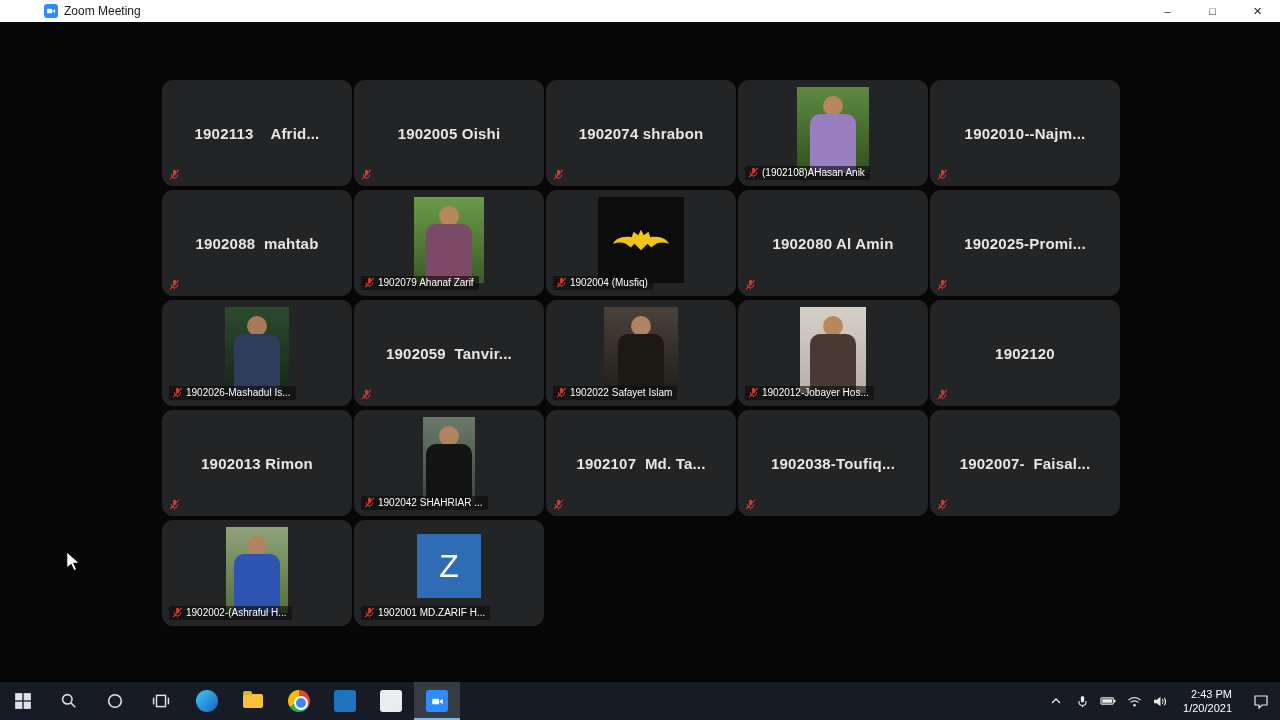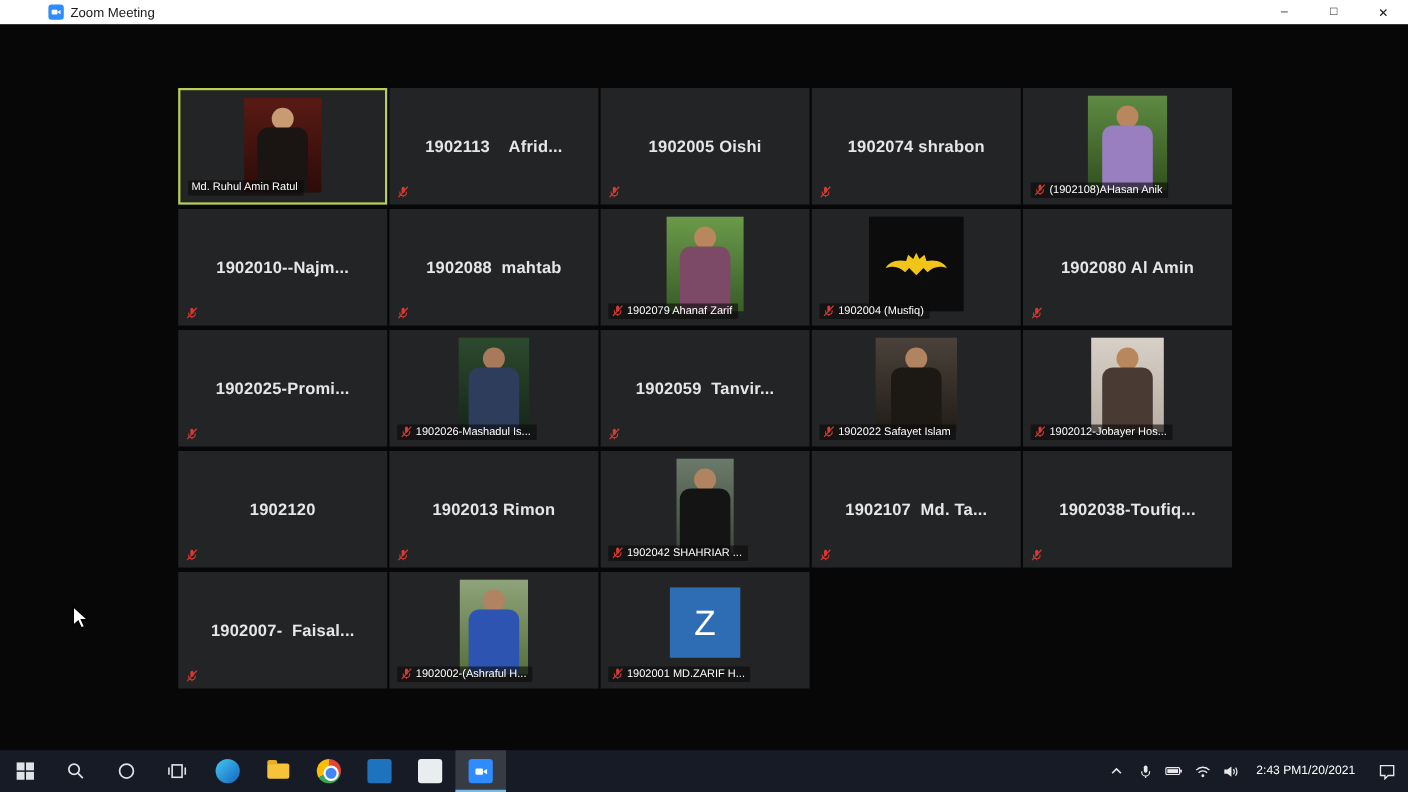--- a/index.html
+++ b/index.html
@@ -13,21 +13,21 @@
                    border-radius:3px; display:flex; align-items:center; justify-content:center; }
   .win-title { font-size:12px; color:#1a1a1a; }
   .win-controls { margin-left:auto; display:flex; height:100%; }
   .win-btn { width:45px; height:100%; border:none; background:transparent;
              font-size:11px; color:#222; display:flex; align-items:center; justify-content:center; cursor:default; }
 
   
   #stage { position:absolute; top:22px; left:0; width:1280px; height:660px; background:#070707; }
   #grid { position:absolute; left:162px; top:58px; display:grid;
           grid-template-columns:repeat(5,190px); grid-auto-rows:106px; gap:4px 2px; }
-  .tile { position:relative; background:#232426; overflow:hidden; }
+  .tile { position:relative; background:#232426; overflow:hidden;border-radius:11px; }
   .tile.active { border:2px solid #b9cf54; }
 
   .center-name { position:absolute; inset:0; display:flex; align-items:center; justify-content:center;
                  color:#e6e6e6; font-weight:700; font-size:15px; letter-spacing:.2px; white-space:pre; }
 
   .photo { position:absolute; left:50%; top:7px; height:86px; width:72px; transform:translateX(-50%); }
   .head  { position:absolute; left:50%; top:9px;  width:20px; height:20px; border-radius:50%; transform:translateX(-50%); }
   .body  { position:absolute; left:50%; top:27px; width:46px; height:59px; border-radius:10px 10px 0 0; transform:translateX(-50%); }
   .photo.logo   { background:#0c0c0c; display:flex; align-items:center; justify-content:center; }
   .photo.letter { top:14px; height:64px; display:flex; align-items:center; justify-content:center;
@@ -50,21 +50,21 @@
                background:conic-gradient(#ea4335 0 33%, #34a853 0 66%, #fbbc05 0 100%); }
   .chrome-ic::after { content:""; position:absolute; left:6px; top:6px; width:10px; height:10px;
                       border-radius:50%; background:#4285f4; border:2px solid #fff; }
   .blueapp-ic { background:#1e73be; }
   .calc-ic { background:#e9edf0; }
   .zoomtb-ic { background:#2d8cff; display:flex; align-items:center; justify-content:center; }
   .zoom-active { background:rgba(255,255,255,.14); box-shadow:inset 0 -2px 0 #7ab8e8; }
 
   .tray { margin-left:auto; display:flex; align-items:center; }
   .tray-ic { width:26px; display:flex; align-items:center; justify-content:center; height:100%; }
-  .clock { display:flex; align-items:flex-end; justify-content:center;
+  .clock { display:flex; flex-direction:column; align-items:flex-end; justify-content:center;
            color:#fff; font-size:11px; line-height:1.3; padding:0 10px; }
 
   #cursor { position:absolute; left:66px; top:551px; z-index:9; }
 </style>
 </head>
 <body>
 
 <div id="titlebar">
   <span class="zoom-app-icon">
     <svg width="10" height="10" viewBox="0 0 16 16">
@@ -75,32 +75,20 @@
   <span class="win-title">Zoom Meeting</span>
   <div class="win-controls">
     <button class="win-btn">–</button>
     <button class="win-btn">□</button>
     <button class="win-btn">✕</button>
   </div>
 </div>
 
 <div id="stage">
   <div id="grid">
-      <div class="tile active">
-    <div class="photo" style="width: 70px; background: linear-gradient(rgb(90, 26, 20), rgb(43, 12, 8));">
-      <div class="head" style="background: rgb(201, 155, 114);"></div>
-      <div class="body" style="background: rgb(26, 21, 18);"></div>
-
-    </div>
-
-    <div class="badge with-label">
-
-      <span class="label">Md. Ruhul Amin Ratul</span>
-    </div>
-  </div>
       <div class="tile">
 
     <div class="center-name">1902113    Afrid...</div>
     <div class="badge">
       <svg class="mic" width="11" height="11" viewBox="0 0 14 14">
         <rect x="5.2" y="1" width="3.6" height="7" rx="1.8" fill="#d83a32"></rect>
         <path d="M3.2 6.5v1a3.8 3.8 0 0 0 7.6 0v-1" fill="none" stroke="#d83a32" stroke-width="1.2"></path>
         <line x1="7" y1="11.5" x2="7" y2="13.2" stroke="#d83a32" stroke-width="1.2"></line>
         <line x1="1.5" y1="13" x2="12.5" y2="1" stroke="#d83a32" stroke-width="1.4"></line>
       </svg>

